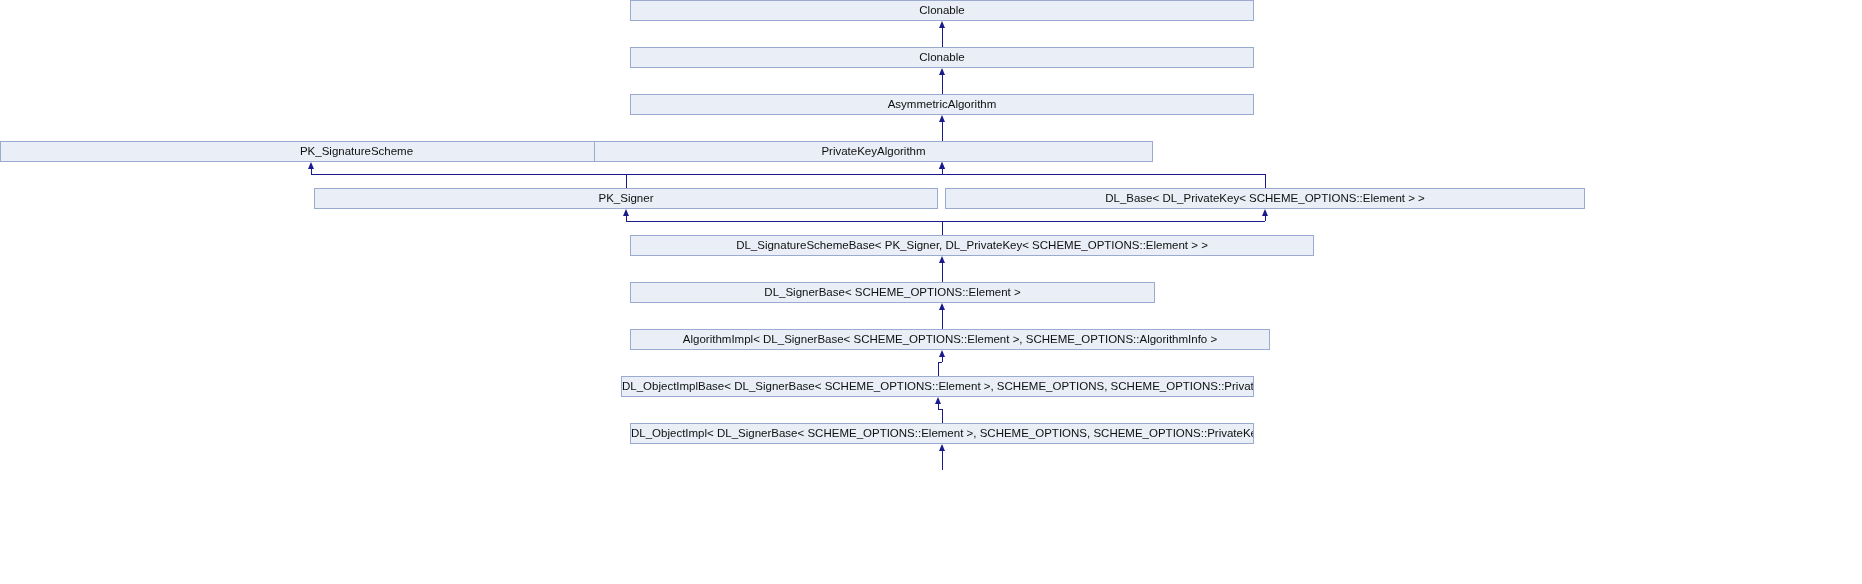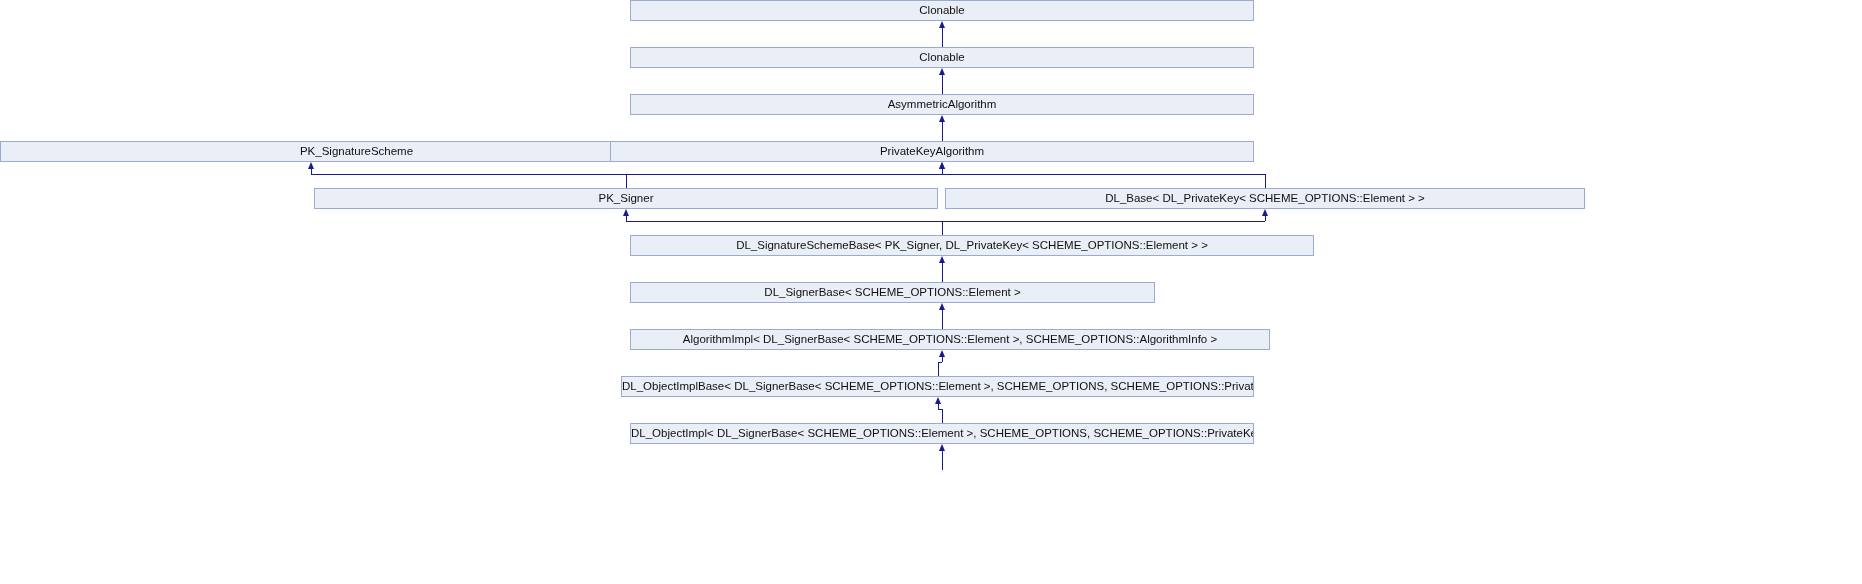--- a/index.html
+++ b/index.html
@@ -50,21 +50,21 @@
   }
 </style>
 </head>
 <body>
 
 <div id="diagram" style="width: 1862px; height: 584px; background: rgb(255, 255, 255);">
     <div class="node" style="left: 630px; top: 0px; width: 624px;">Clonable</div>
     <div class="node" style="left: 630px; top: 47px; width: 624px;">Clonable</div>
     <div class="node" style="left: 630px; top: 94px; width: 624px;">AsymmetricAlgorithm</div>
     <div class="node" style="left: 0px; top: 141px; width: 713px;">PK_SignatureScheme</div>
-    <div class="node" style="left: 610px; top: 141px; width: 644px;">PrivateKeyAlgorithm</div>
+    <div class="node" style="left: 594px; top: 141px; width: 559px;">PrivateKeyAlgorithm</div>
     <div class="node" style="left: 314px; top: 188px; width: 624px;">PK_Signer</div>
     <div class="node" style="left: 945px; top: 188px; width: 640px;">DL_Base&lt; DL_PrivateKey&lt; SCHEME_OPTIONS::Element &gt; &gt;</div>
     <div class="node" style="left: 630px; top: 235px; width: 684px;">DL_SignatureSchemeBase&lt; PK_Signer, DL_PrivateKey&lt; SCHEME_OPTIONS::Element &gt; &gt;</div>
     <div class="node" style="left: 630px; top: 282px; width: 525px;">DL_SignerBase&lt; SCHEME_OPTIONS::Element &gt;</div>
     <div class="node" style="left: 630px; top: 329px; width: 640px;">AlgorithmImpl&lt; DL_SignerBase&lt; SCHEME_OPTIONS::Element &gt;, SCHEME_OPTIONS::AlgorithmInfo &gt;</div>
     <div class="node" style="left: 621px; top: 376px; width: 633px;">DL_ObjectImplBase&lt; DL_SignerBase&lt; SCHEME_OPTIONS::Element &gt;, SCHEME_OPTIONS, SCHEME_OPTIONS::PrivateKey &gt;</div>
     <div class="node" style="left: 630px; top: 423px; width: 624px;">DL_ObjectImpl&lt; DL_SignerBase&lt; SCHEME_OPTIONS::Element &gt;, SCHEME_OPTIONS, SCHEME_OPTIONS::PrivateKey &gt;</div>
     <div class="edge v" style="left: 942px; top: 28px; height: 19px; background: rgb(26, 26, 140);"></div>
     <div class="arrow" style="left: 938.5px; top: 21px; border-bottom-color: rgb(26, 26, 140);"></div>
     <div class="edge v" style="left: 942px; top: 75px; height: 19px; background: rgb(26, 26, 140);"></div>

